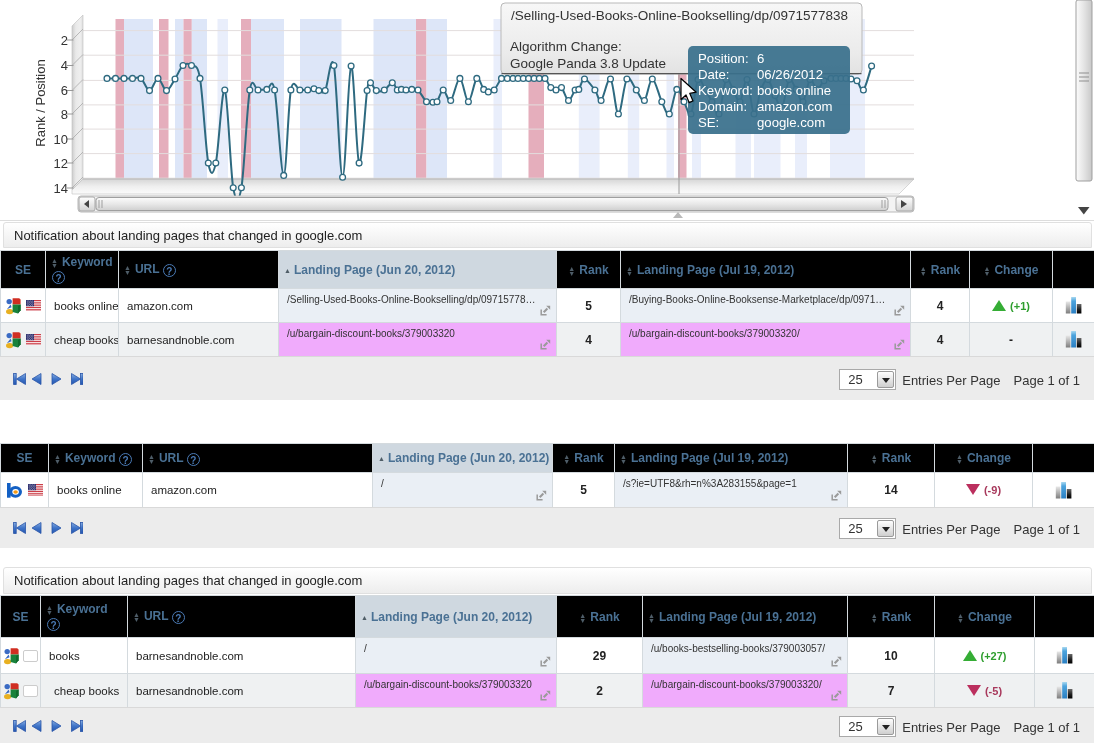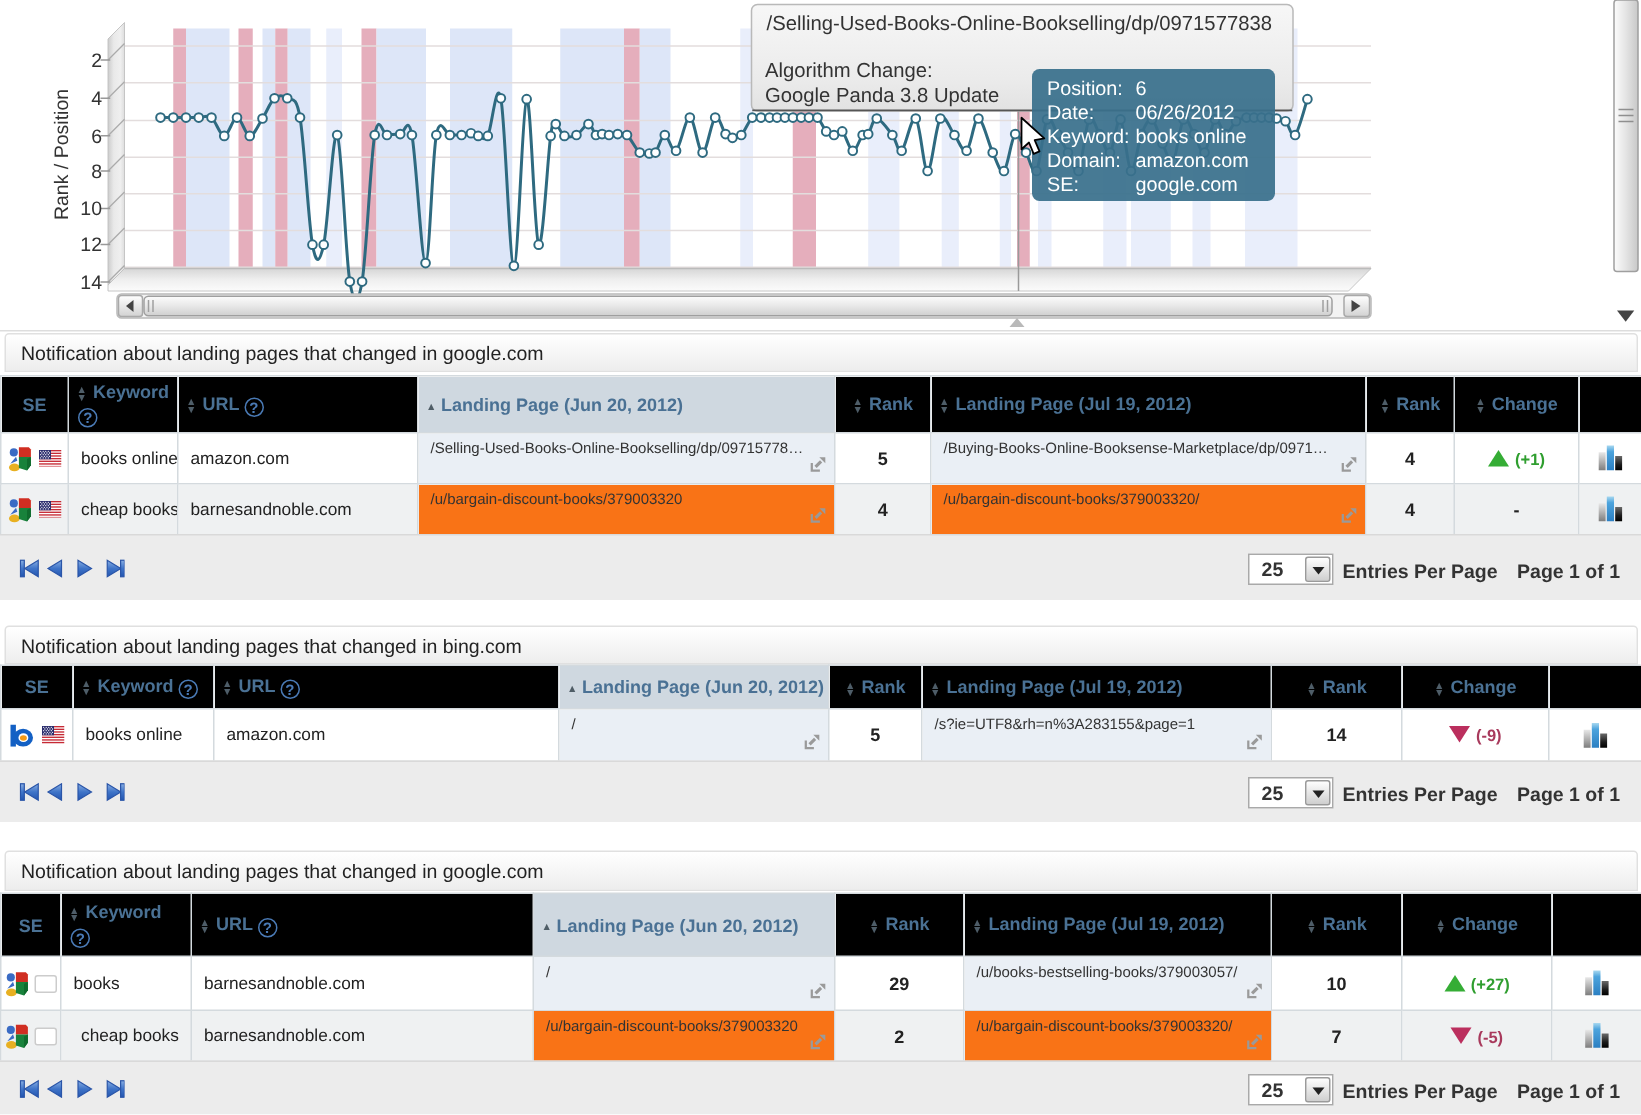--- a/index.html
+++ b/index.html
@@ -11,28 +11,28 @@
 .titlebar { left:3px; width:1089px; height:26px; background:linear-gradient(#ffffff,#ededed); border:1px solid #e0e0e0; border-radius:3px 3px 0 0; font-size:13px; color:#222; line-height:25px; padding-left:10px; }
 table.grid { border-collapse:collapse; table-layout:fixed; width:1094px; }
 table.grid td, table.grid th { border:1px solid #d4dade; overflow:hidden; white-space:nowrap; }
 table.grid th { background:#000000; color:#4a7194; font-size:12px; font-weight:bold; text-align:left; vertical-align:middle; padding:2px 0 2px 5px; }
 table.grid th.c { text-align:center; padding-left:0; }
 table.grid th.sorted { background:#cfd8e0; }
 table.grid td { font-size:11.5px; color:#222; padding:2px 0 2px 8px; vertical-align:middle; background:#fff; }
 table.grid td.c { text-align:center; padding:0; font-weight:bold; font-size:12px; }
 table.grid tr.alt td { background:#eff1f2; }
 table.grid td.lp { background:#eaeff5; position:relative; font-size:10px; color:#333; vertical-align:top; padding-top:5px; }
-table.grid tr.alt td.lp { background:#f97316; }
+table.grid tr.alt td.lp { background:#f0abfc; }
 table.grid td.lp .ext { position:absolute; right:5px; bottom:4px; }
 .sortud { display:inline-block; color:#4e5d68; font-size:7px; line-height:4.8px; vertical-align:-2px; margin-right:4px; }
 .asc { font-size:7px; color:#4f5d66; vertical-align:1px; margin-right:3px; }
 .qm { display:inline-block; width:13px; height:13px; border:1.5px solid #4a7ab5; border-radius:50%; color:#4a7ab5; font-size:10px; line-height:13px; text-align:center; font-weight:bold; vertical-align:-2px; }
 .pagestrip { left:0; width:1094px; background:#ececec; border-top:1px solid #d9d9d9; }
 .pagers { position:absolute; left:13px; top:50%; margin-top:-7px; }
-.epp { position:absolute; right:14px; top:50%; margin-top:-10px; font-size:13px; color:#333;font-weight:bold; }
+.epp { position:absolute; right:14px; top:50%; margin-top:-10px; font-size:13px; color:#333; }
 .selbox { display:inline-block; width:57px; height:21px; border:1px solid #a9a9a9; background:#fff; position:relative; vertical-align:-5px; margin-right:6px; }
 .selbox span.v { position:absolute; left:8px; top:2px; font-size:13px; }
 .selbox .btn { position:absolute; right:1px; top:1px; width:17px; height:17px; background:linear-gradient(#fefefe,#cfcfcf); border:1px solid #9a9a9a; border-radius:2px; }
 .selbox .btn:after { content:""; position:absolute; left:4px; top:6px; border-left:4px solid transparent; border-right:4px solid transparent; border-top:5px solid #222; }
 .gap1 { margin-left:13px; }
 .up { color:#2f9e2f; font-weight:bold; font-size:11px; }
 .dn { color:#a8395c; font-weight:bold; font-size:11px; }
 .tri-up { display:inline-block; width:0; height:0; border-left:7px solid transparent; border-right:7px solid transparent; border-bottom:11px solid #35ad35; vertical-align:-1px; margin-right:4px; }
 .tri-dn { display:inline-block; width:0; height:0; border-left:7px solid transparent; border-right:7px solid transparent; border-top:11px solid #bb2f5e; vertical-align:-1px; margin-right:4px; }
 </style>
@@ -476,21 +476,20 @@
             <rect x="0.6" y="1.5" width="2.6" height="11"></rect>
             <path d="M12.5 1.5 v11 l-9 -5.5 Z"></path>
             <path d="M28 1.5 v11 l-9 -5.5 Z"></path>
             <path d="M39 1.5 v11 l9 -5.5 Z"></path>
             <path d="M58.5 1.5 v11 l9 -5.5 Z" transform="translate(0 0)"></path>
             <rect x="67.4" y="1.5" width="2.6" height="11"></rect>
           </g>
         </svg></span>
       <span class="epp"><span class="selbox"><span class="v">25</span><span class="btn"></span></span>Entries Per Page<span class="gap1">Page 1 of 1</span></span>
     </div>
-<div class="abs titlebar" style="top:417px;height:26px;">Notification about landing pages that changed in bing.com</div>
 <table class="grid abs" style="top:443px;">
       <colgroup>
         <col style="width:48px">
         <col style="width:94px">
         <col style="width:230px">
         <col style="width:180px">
         <col style="width:62px">
         <col style="width:233px">
         <col style="width:87px">
         <col style="width:98px">

